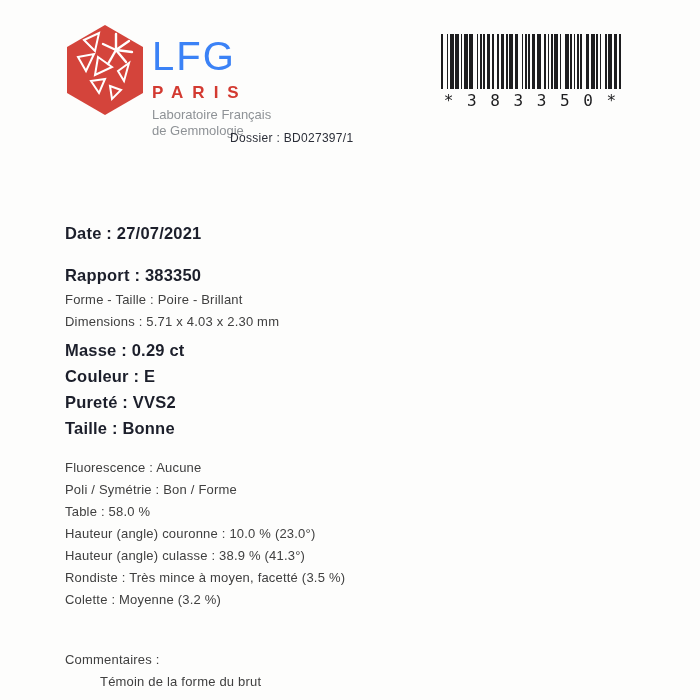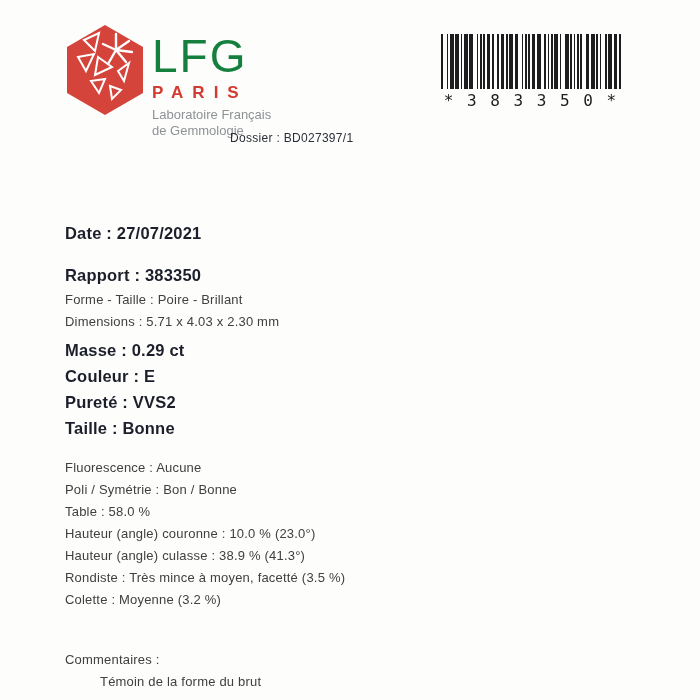--- a/index.html
+++ b/index.html
@@ -11,22 +11,22 @@
     position:relative;
     overflow:hidden;
   }
   .page{position:absolute;inset:0;background:#fdfdfc;}
 
   
   .logo{position:absolute;left:66px;top:24px;display:flex;}
   .logo-hex{width:78px;height:92px;}
   .logo-text{margin-left:8px;margin-top:8px;}
   .logo-acronym{
-    font-size:46px;line-height:48px;font-weight:400;
-    color:#15803d;letter-spacing:2px;
+    font-size:40px;line-height:48px;font-weight:400;
+    color:#3b82f6;letter-spacing:2px;
   }
   .logo-city{
     font-size:17px;font-weight:700;color:#d33a31;
     letter-spacing:9px;margin-top:3px;
   }
   .logo-sub{font-size:13px;line-height:15px;color:#8e9296;margin-top:1px;}
   .logo-sub.first{margin-top:4px;}
 
   
   .barcode{position:absolute;left:438px;top:34px;width:186px;}
@@ -190,21 +190,21 @@
 
   <div class="group g3">
     <div class="row bold"><span>Masse</span><span> : </span><span>0.29 ct</span></div>
     <div class="row bold"><span>Couleur</span><span> : </span><span>E</span></div>
     <div class="row bold"><span>Pureté</span><span> : </span><span>VVS2</span></div>
     <div class="row bold"><span>Taille</span><span> : </span><span>Bonne</span></div>
   </div>
 
   <div class="group g4">
     <div class="row"><span>Fluorescence</span><span> : </span><span>Aucune</span></div>
-    <div class="row"><span>Poli / Symétrie</span><span> : </span><span>Bon / Bonne</span></div>
+    <div class="row"><span>Poli / Symétrie</span><span> : </span><span>Bon / Forme</span></div>
     <div class="row"><span>Table</span><span> : </span><span>58.0 %</span></div>
     <div class="row"><span>Hauteur (angle) couronne</span><span> : </span><span>10.0 % (23.0°)</span></div>
     <div class="row"><span>Hauteur (angle) culasse</span><span> : </span><span>38.9 % (41.3°)</span></div>
     <div class="row"><span>Rondiste</span><span> : </span><span>Très mince à moyen, facetté (3.5 %)</span></div>
     <div class="row"><span>Colette</span><span> : </span><span>Moyenne (3.2 %)</span></div>
   </div>
 
   <div class="group g5">
     <div class="row">Commentaires :</div>
     <div class="row indent">Témoin de la forme du brut</div>

